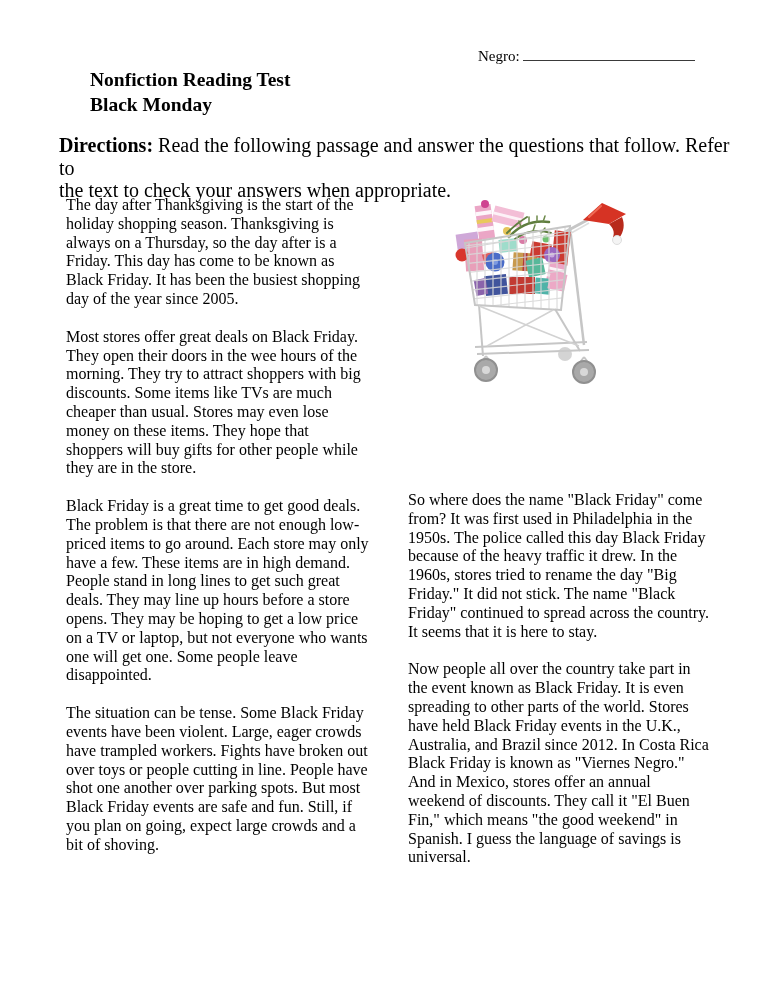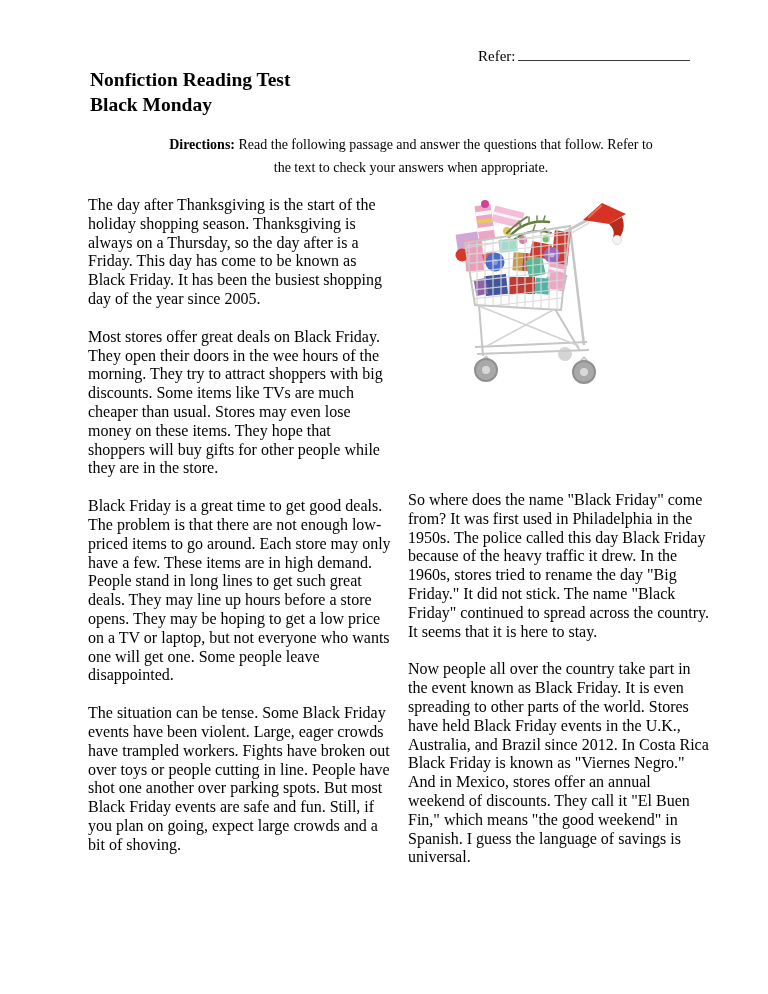--- a/index.html
+++ b/index.html
@@ -30,55 +30,54 @@
     position: absolute;
     left: 66px;
     top: 67px;
     font-weight: 700;
     font-size: 19.5px;
     line-height: 25px;
     margin-left: 24px;
   }
   .directions {
     position: absolute;
-    left: 66px;
+    left: 59px;
     top: 134px;
     width: 690px;
-    font-size: 14px;
+    font-size: 20px;
     line-height: 22.5px;
     white-space: pre-line;
-    text-align: center;
   }
   .directions .dir-label { font-weight: 700; }
   .column {
     position: absolute;
     font-size: 16px;
     line-height: 18.8px;
   }
   .column p {
     margin: 0 0 19px 0;
     white-space: pre-line;
   }
-  .col-left  { left: 66px;  top: 196px; width: 336px; margin-left: 22px; }
+  .col-left  { left: 66px;  top: 196px; width: 336px; }
   .col-right { left: 408px; top: 491px; width: 336px; }
   .illustration {
     position: absolute;
     left: 449px;
     top: 193px;
     width: 206px;
     height: 206px;
   }
 </style>
 </head>
 <body>
 
 <div class="page">
 
   <div class="name-row">
-    <span>Refer:</span><span class="name-blank"></span>
+    <span>Negro:</span><span class="name-blank"></span>
   </div>
 
   <div class="title-block">
     <div>Nonfiction Reading Test</div>
     <div>Black Monday</div>
   </div>
 
   <div class="directions"><span class="dir-label">Directions:</span> <span>Read the following passage and answer the questions that follow. Refer to
 the text to check your answers when appropriate.</span></div>
 

